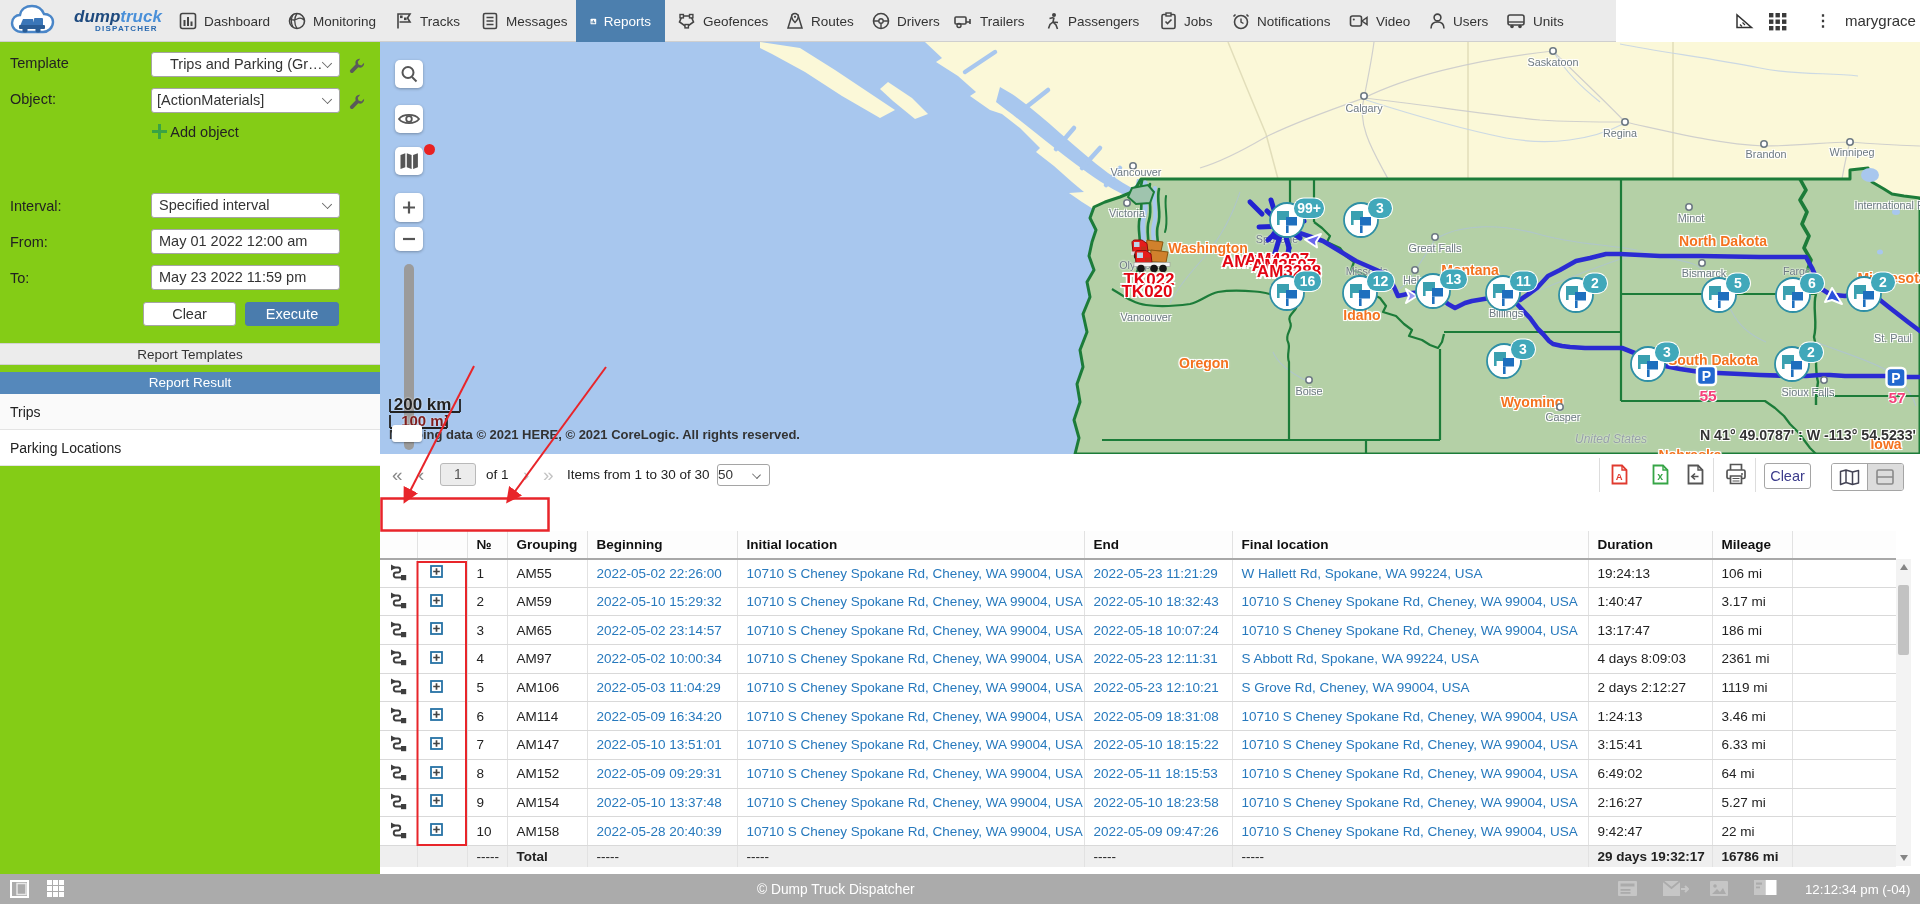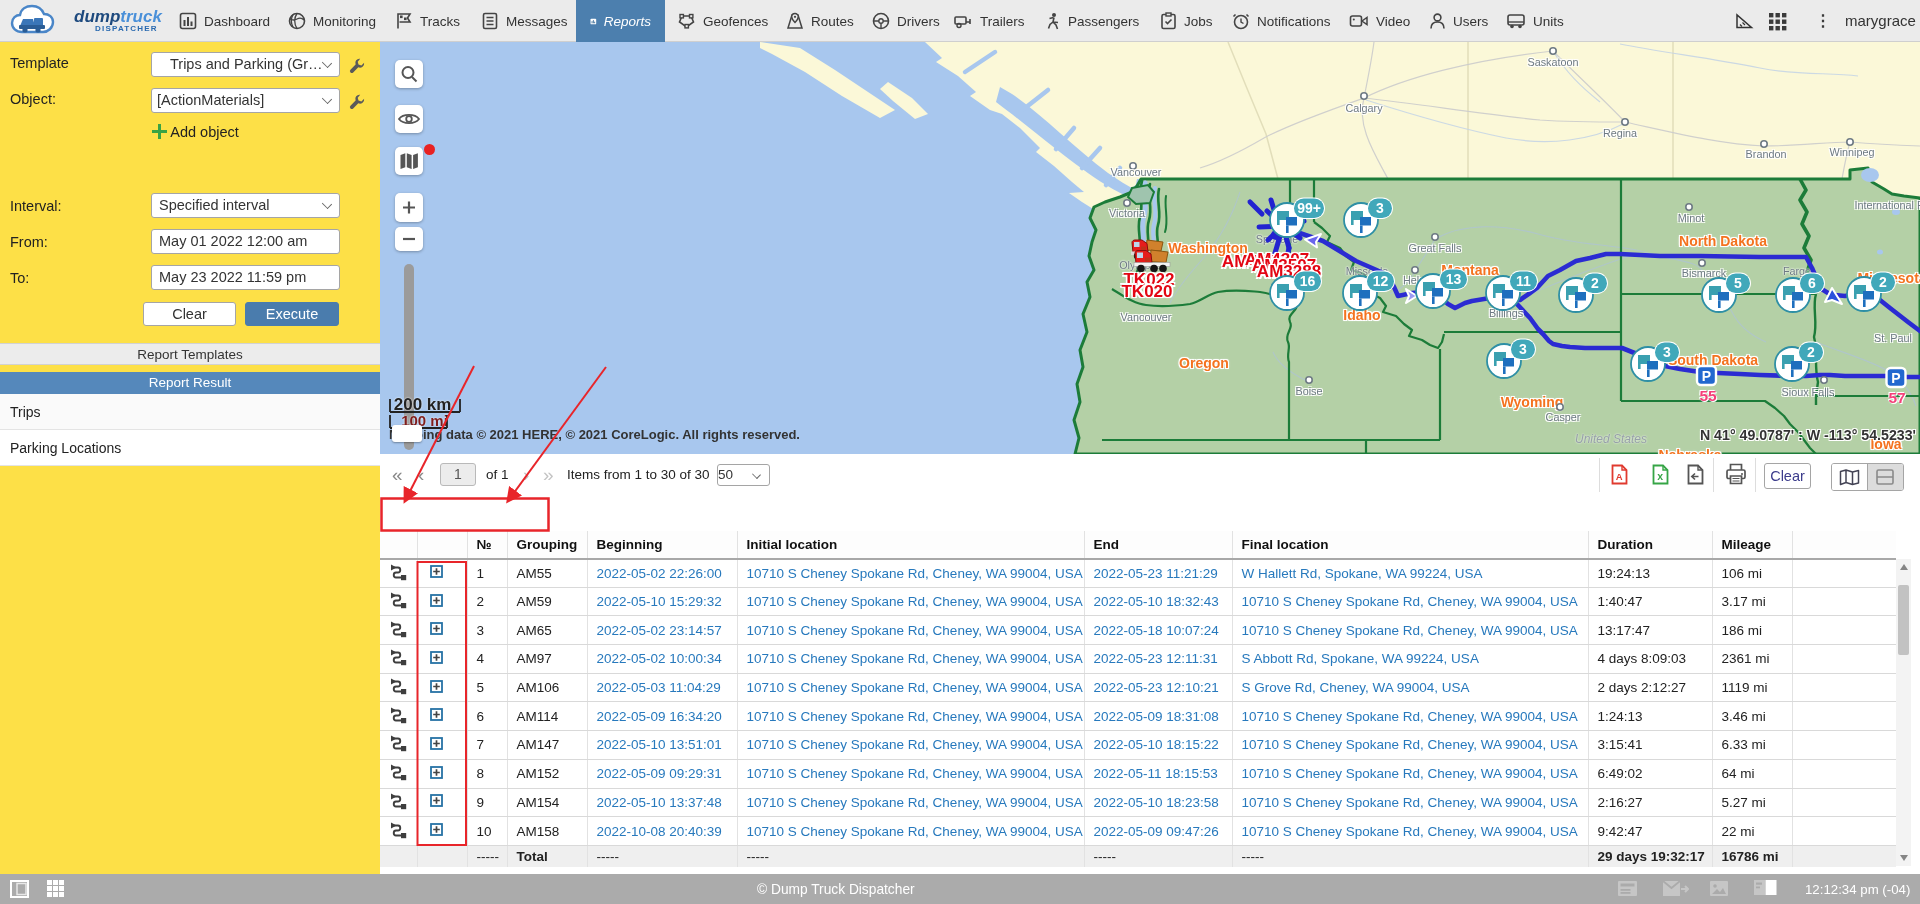--- a/index.html
+++ b/index.html
@@ -1,26 +1,26 @@
 <!DOCTYPE html>
 <html><head>
 <meta charset="utf-8">
 <style>
 * { margin:0; padding:0; box-sizing:border-box; }
 html,body { width:1920px; height:904px; overflow:hidden; font-family:"Liberation Sans", sans-serif; background:#fff; }
 .abs { position:absolute; }
 #page { position:relative; width:1920px; height:904px; }
 
 
-#topnav { position:absolute; left:0; top:0; width:1920px; height:42px; background:#ebebeb; border-bottom:1px solid #cfcfcf; z-index:30; }
+#topnav { position:absolute; left:0; top:0; width:1616px; height:42px; background:#ebebeb; border-bottom:1px solid #cfcfcf; z-index:30; }
 .nav-item { position:absolute; top:0; height:42px; display:flex; align-items:center; color:#333; font-size:13.5px; white-space:nowrap; }
 .nav-item svg { margin-right:7px; }
-.nav-item.active { background:#4c7fae; color:#fff; padding:0 14px;font-style:italic; }
-
-#leftpanel { position:absolute; left:0; top:42px; width:380px; height:840px; background:#fde047; z-index:20; }
+.nav-item.active { background:#4c7fae; color:#fff; padding:0 14px; }
+
+#leftpanel { position:absolute; left:0; top:42px; width:380px; height:840px; background:#84cc16; z-index:20; }
 .lbl { position:absolute; left:10px; font-size:14.5px; color:#222; }
 .sel { position:absolute; left:151px; width:189px; height:25px; border:1px solid #a5a5a5; border-radius:3px; background:#fff; font-size:14.5px; color:#333; line-height:23px; padding-left:7px; }
 .sel .car { position:absolute; right:8px; top:9px; width:8px; height:8px; border-right:1.8px solid #666; border-bottom:1.8px solid #666; transform:rotate(45deg) scale(1,.8); transform-origin:center; margin-top:-3px; }
 .btngrp { position:absolute; left:10px; top:111px; width:331px; height:28px; border:1px solid #a5a5a5; border-radius:3px; display:flex; }
 .btngrp div { border-right:1px solid #a5a5a5; font-size:14.5px; color:#333; display:flex; align-items:center; justify-content:center; }
 .btngrp div:last-child { border-right:none; }
 .btn { position:absolute; height:24px; border:1px solid #a5a5a5; border-radius:3px; background:#fff; font-size:14.5px; color:#333; text-align:center; line-height:22px; }
 .secbar { position:absolute; left:0; width:380px; text-align:center; font-size:13.5px; }
 .navrow { position:absolute; left:0; width:380px; font-size:14px; color:#222; line-height:36px; padding-left:10px; border-bottom:1px solid #e4e4e4; }
 
@@ -867,21 +867,21 @@
                 <path d="M4 4.5 L8 4.5 C11 4.5 11 9.5 8 9.5 L6 9.5 C3 9.5 3 14.5 6 14.5 L11.5 14.5" fill="none" stroke="#3e3e3e" stroke-width="1.9"></path>
                 <path d="M1 1.5 L6.5 4.5 L1 7.5 Z" fill="#3e3e3e"></path>
                 <rect x="11" y="12" width="5.2" height="5.2" fill="#3e3e3e"></rect>
               </svg></td>
             <td class="cicon"><svg width="13" height="13" viewBox="0 0 13 13" style="margin-right:12px">
                 <rect x="1" y="1" width="11" height="11" fill="#fff" stroke="#2672a5" stroke-width="1.8"></rect>
                 <path d="M6.5 3.2 v6.6 M3.2 6.5 h6.6" stroke="#444" stroke-width="1.7"></path>
               </svg></td>
             <td>10</td>
             <td>AM158</td>
-            <td class="lnk">2022-10-08 20:40:39</td>
+            <td class="lnk">2022-05-28 20:40:39</td>
             <td class="lnk">10710 S Cheney Spokane Rd, Cheney, WA 99004, USA</td>
             <td class="lnk">2022-05-09 09:47:26</td>
             <td class="lnk">10710 S Cheney Spokane Rd, Cheney, WA 99004, USA</td>
             <td>9:42:47</td>
             <td>22 mi</td>
             <td style="border-right:none"></td>
           </tr>
 <tr class="total">
             <td class="cicon"></td>
             <td class="cicon"></td>

